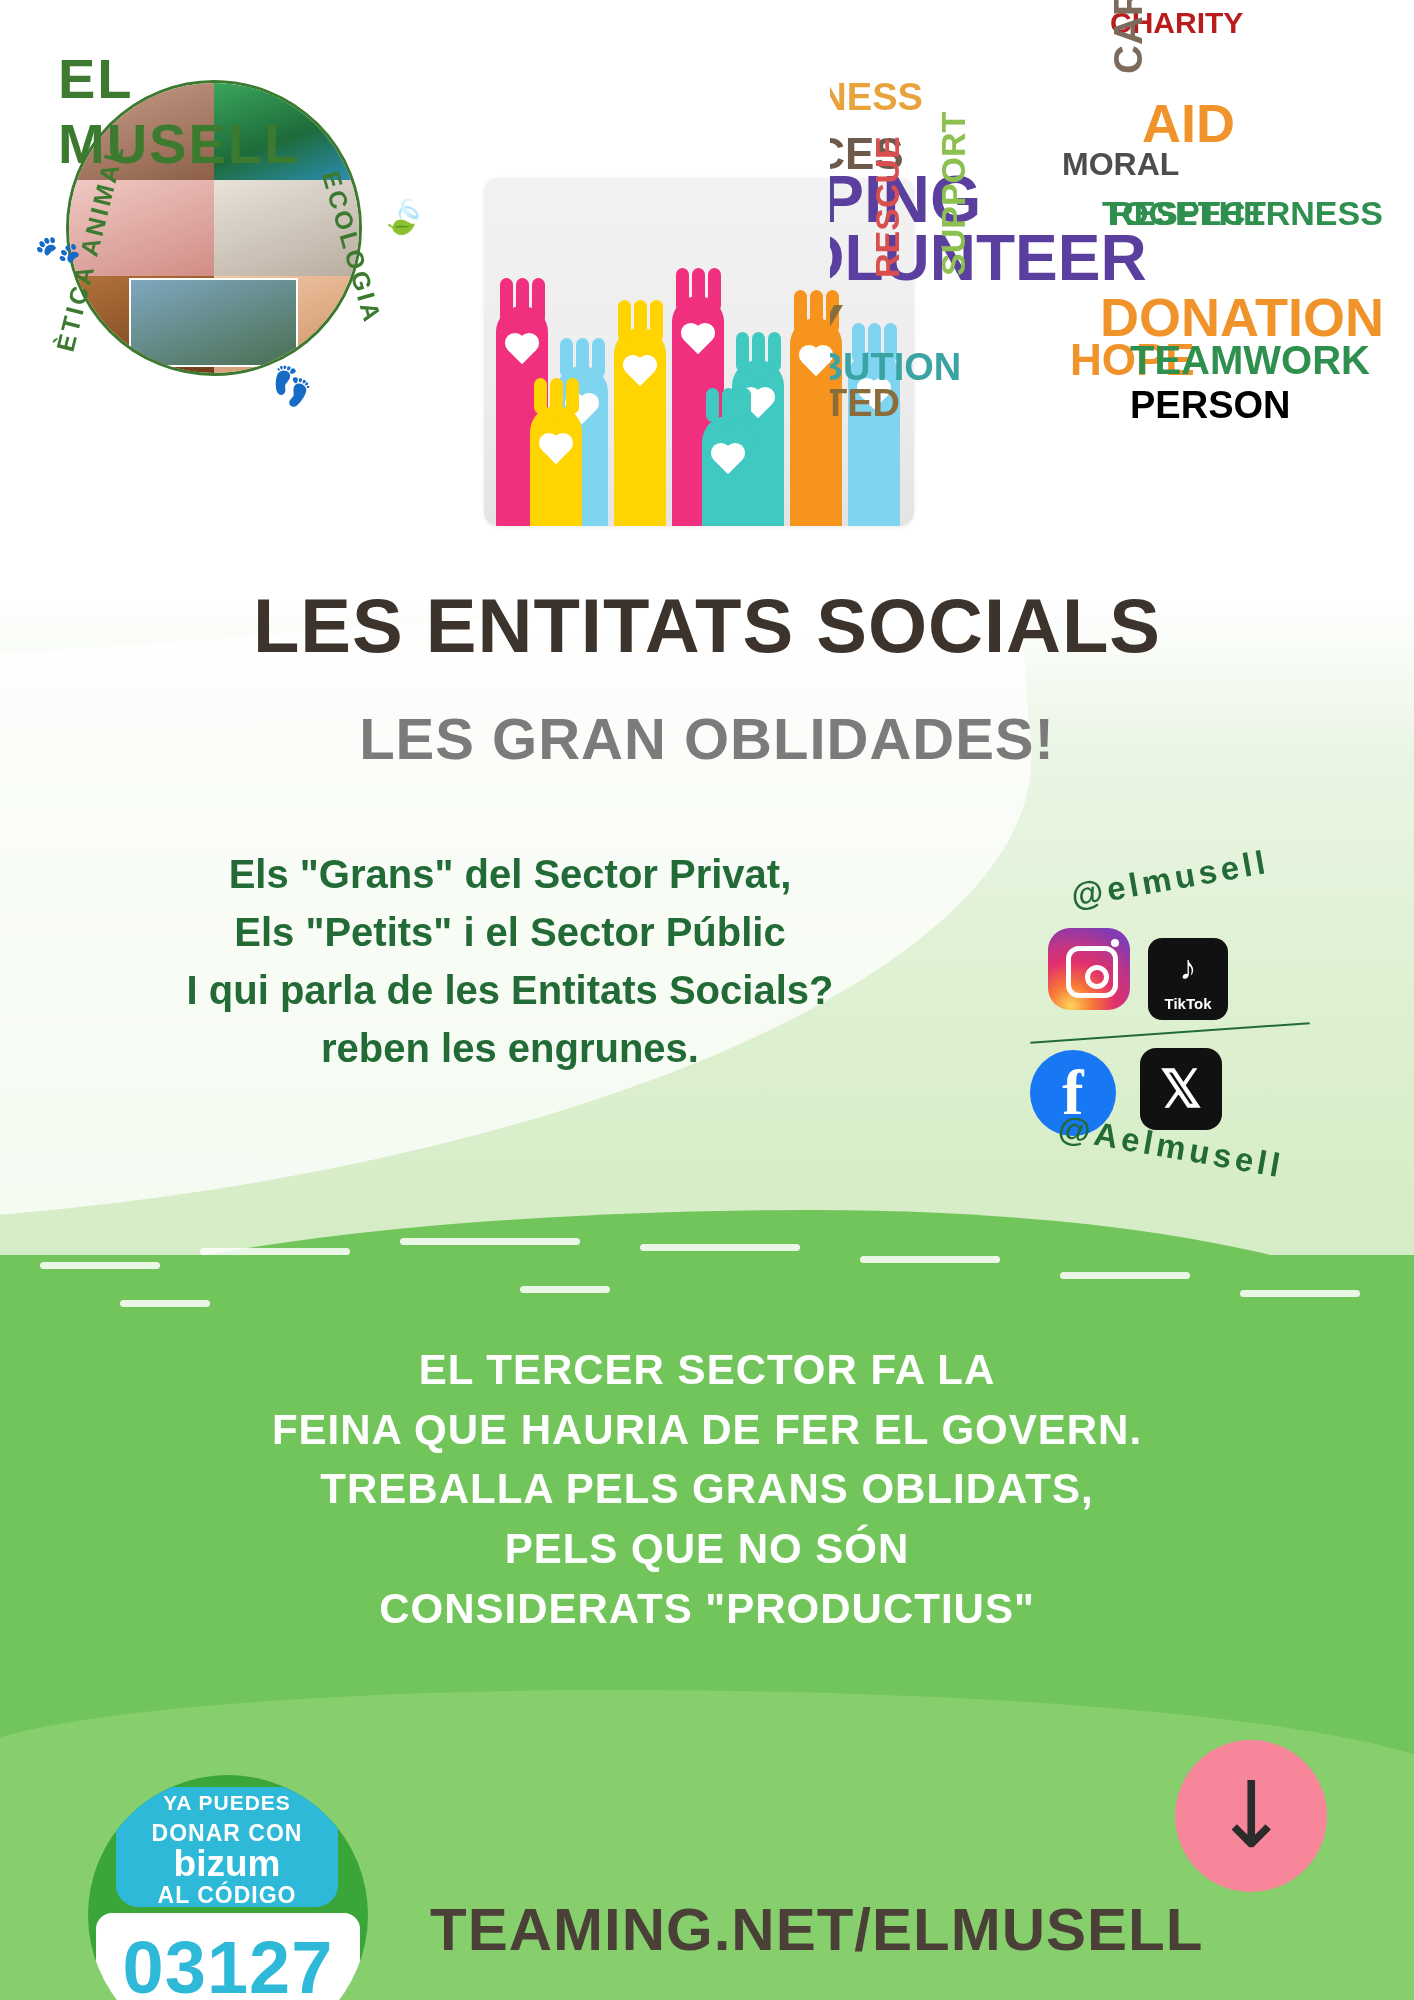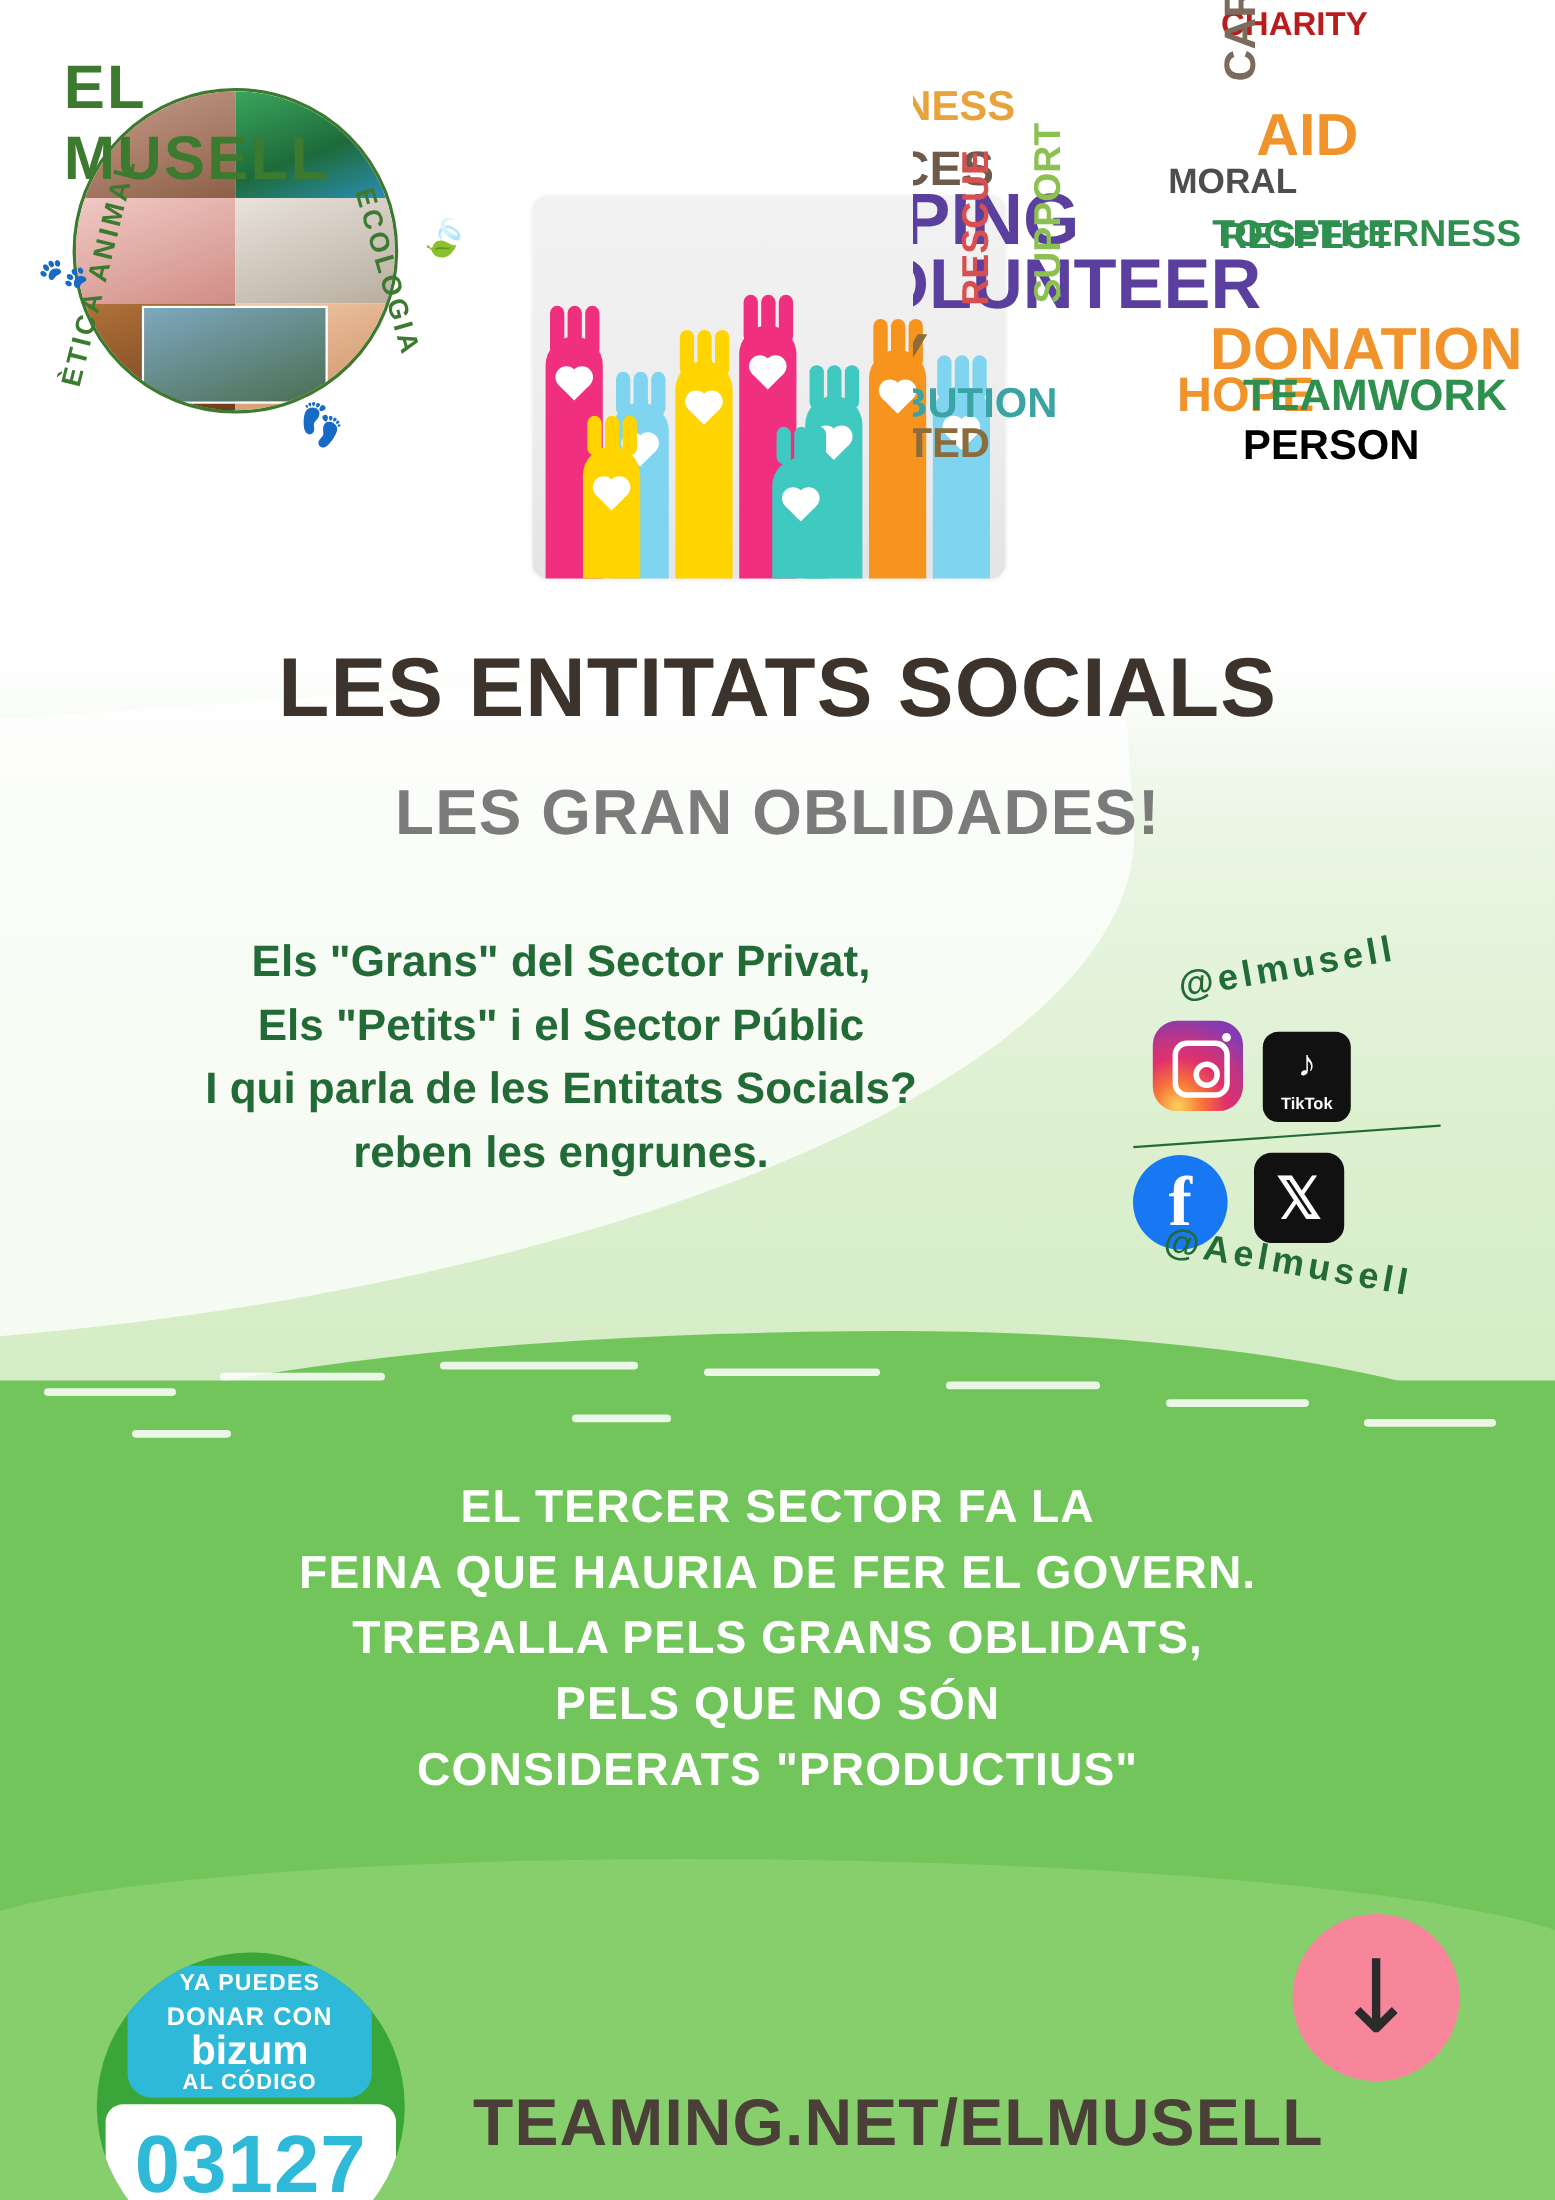--- a/index.html
+++ b/index.html
@@ -385,21 +385,21 @@
   }
   .bizum-l3 {
     position: absolute;
     left: 0; top: 56px; width: 100%;
     font-size: 37px; font-weight: bold;
     letter-spacing: 0px;
   }
   .bizum-l4 {
     position: absolute;
     left: 0; top: 95px; width: 100%;
-    font-size: 20px; font-weight: bold;
+    font-size: 23px; font-weight: bold;
     letter-spacing: 1px;
   }
   .bizum-code {
     position: absolute;
     left: 0; top: 150px; width: 100%;
     text-align: center;
     color: #2fb9d8;
     font-size: 74px;
     font-weight: bold;
     letter-spacing: 1px;

